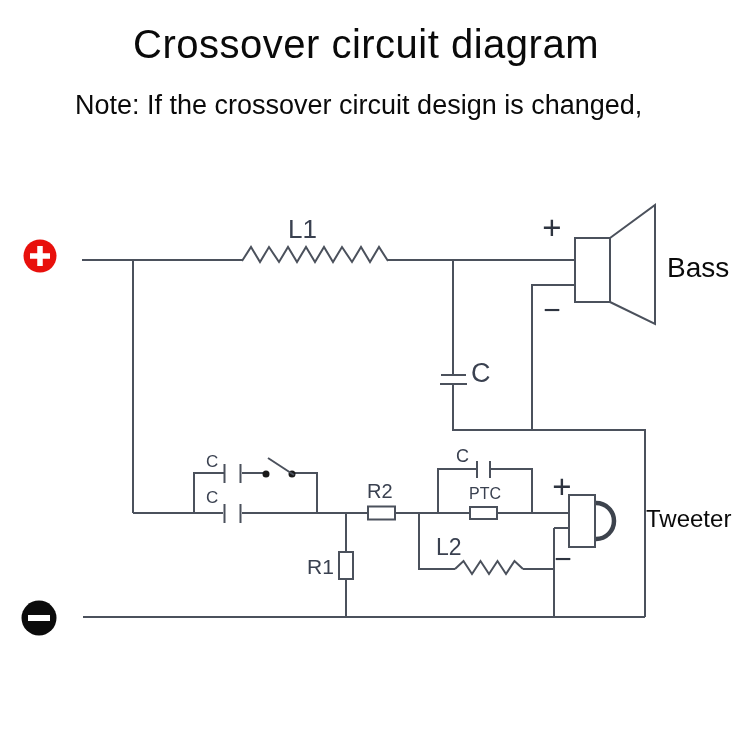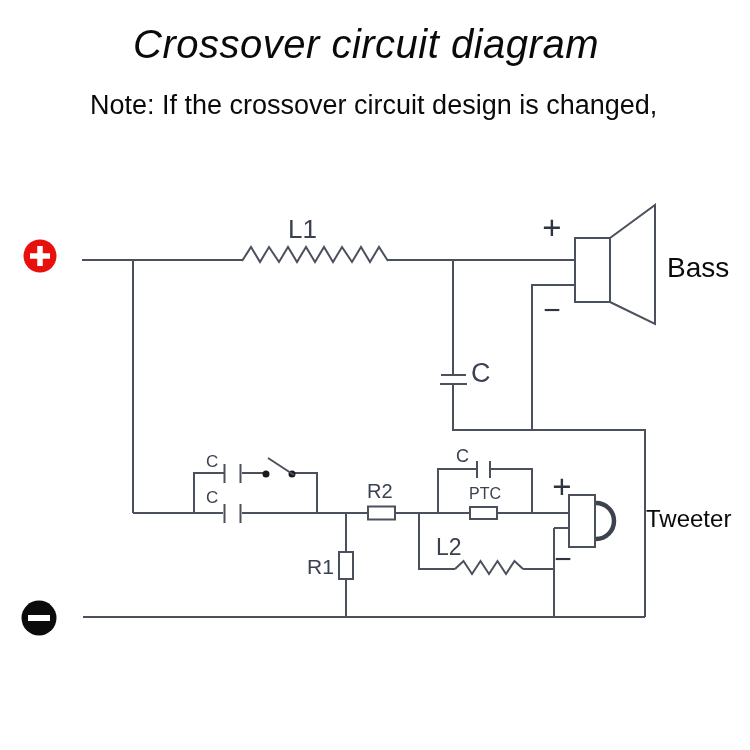--- a/index.html
+++ b/index.html
@@ -2,23 +2,23 @@
 <html><head>
 <meta charset="utf-8">
 <style>
   html,body{margin:0;padding:0;background:#ffffff;}
   .canvas{
     position:relative;width:750px;height:750px;background:#ffffff;overflow:hidden;
     font-family:"Liberation Sans", sans-serif;
   }
   .title{
     position:absolute;top:22px;left:0;width:732px;text-align:center;
-    font-size:40px;color:#0a0a0a;letter-spacing:0.5px;white-space:nowrap;font-style:italic;
+    font-size:40px;color:#0a0a0a;letter-spacing:0.5px;white-space:nowrap;
   }
-  .note{position:absolute;font-size:27px;color:#0a0a0a;white-space:nowrap;margin-left:15px;}
+  .note{position:absolute;font-size:27px;color:#0a0a0a;white-space:nowrap;}
   .note1{top:90px;left:75px;}
   .note2{top:141px;left:148px;}
   svg.circuit{position:absolute;top:0;left:0;}
   .wire{stroke:#4b515c;stroke-width:2;fill:none;}
   .thick{stroke:#3d434d;stroke-width:4.5;fill:none;}
   .comp-label{fill:#3a4150;font-family:"Liberation Sans", sans-serif;}
   .sign{fill:#2e3440;font-family:"Liberation Sans", sans-serif;text-anchor:middle;}
   .speaker-label{fill:#0a0a0a;font-family:"Liberation Sans", sans-serif;}
 </style>
 </head>

